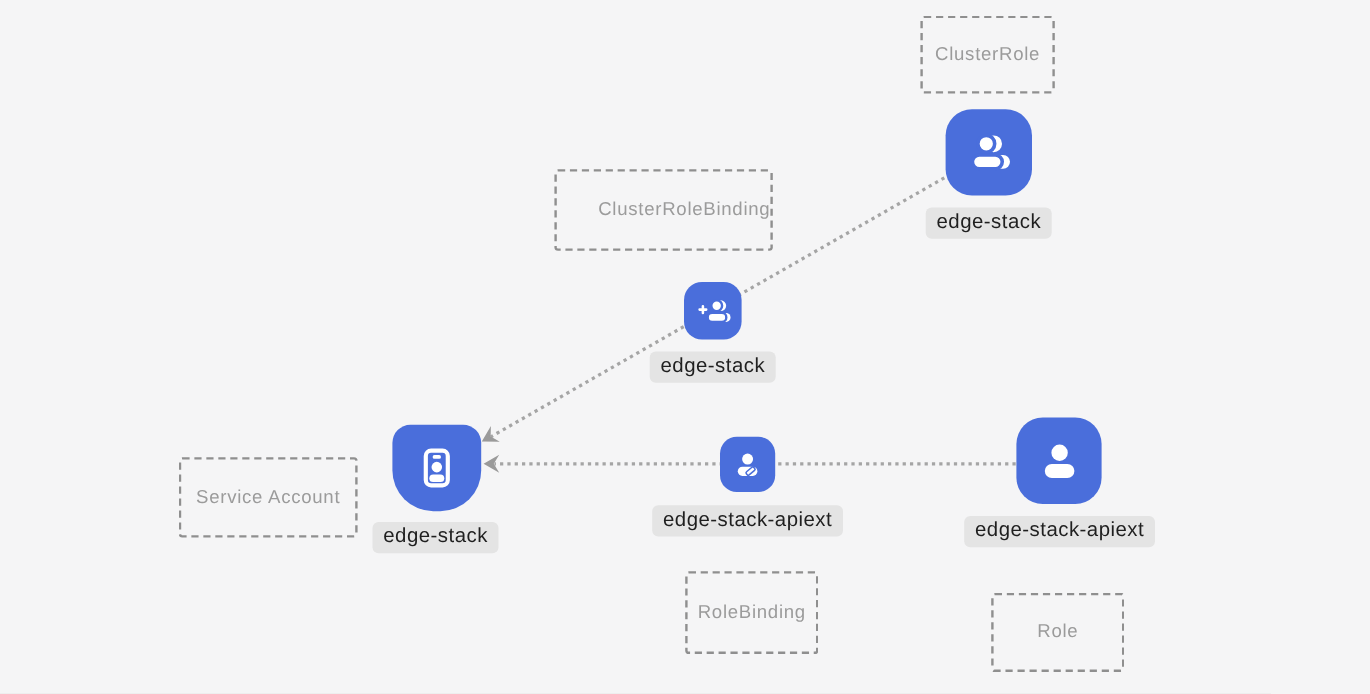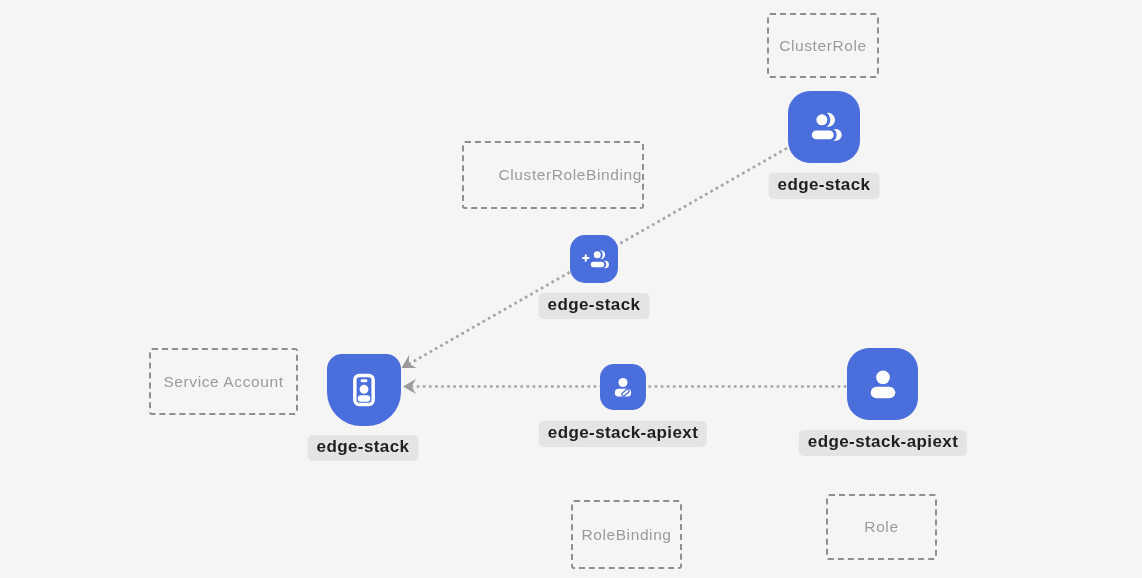--- a/index.html
+++ b/index.html
@@ -47,27 +47,26 @@
     position:absolute;
     transform:translateX(-50%);
     background:var(--label_bg,#e4e4e4);
     color:var(--label_text,#1f1f1f);
     font-size:17px;
     letter-spacing:0.4px;
     padding:2px 9px 4px 9px;
     border-radius:5px;
     white-space:nowrap;
     z-index:3;
-    font-weight:bold;
   }
   
   .kb-clusterrole{left:767px;top:13px;width:112px;height:65px;}
   .kb-clusterrolebinding{left:462px;top:141px;width:182px;height:68px;justify-content:flex-end;}
-  .kb-serviceaccount{left:149px;top:348px;width:149px;height:67px;}
-  .kb-rolebinding{left:571px;top:500px;width:111px;height:69px;}
+  .kb-serviceaccount{left:149px;top:381px;width:149px;height:67px;}
+  .kb-rolebinding{left:571px;top:476px;width:111px;height:69px;}
   .kb-role{left:826px;top:494px;width:111px;height:66px;}
   
   .ni-clusterrole{left:788px;top:91px;width:72px;height:72px;border-radius:22px;}
   .ni-clusterrolebinding{left:570px;top:235px;width:48px;height:48px;border-radius:15px;}
   .ni-serviceaccount{left:327px;top:354px;width:74px;height:72px;border-radius:15px 15px 34px 34px;}
   .ni-rolebinding{left:600px;top:364px;width:46px;height:46px;border-radius:14px;}
   .ni-role{left:847px;top:348px;width:71px;height:72px;border-radius:22px;}
   
   .nl-clusterrole{left:824px;top:173px;}
   .nl-clusterrolebinding{left:594px;top:293px;}

